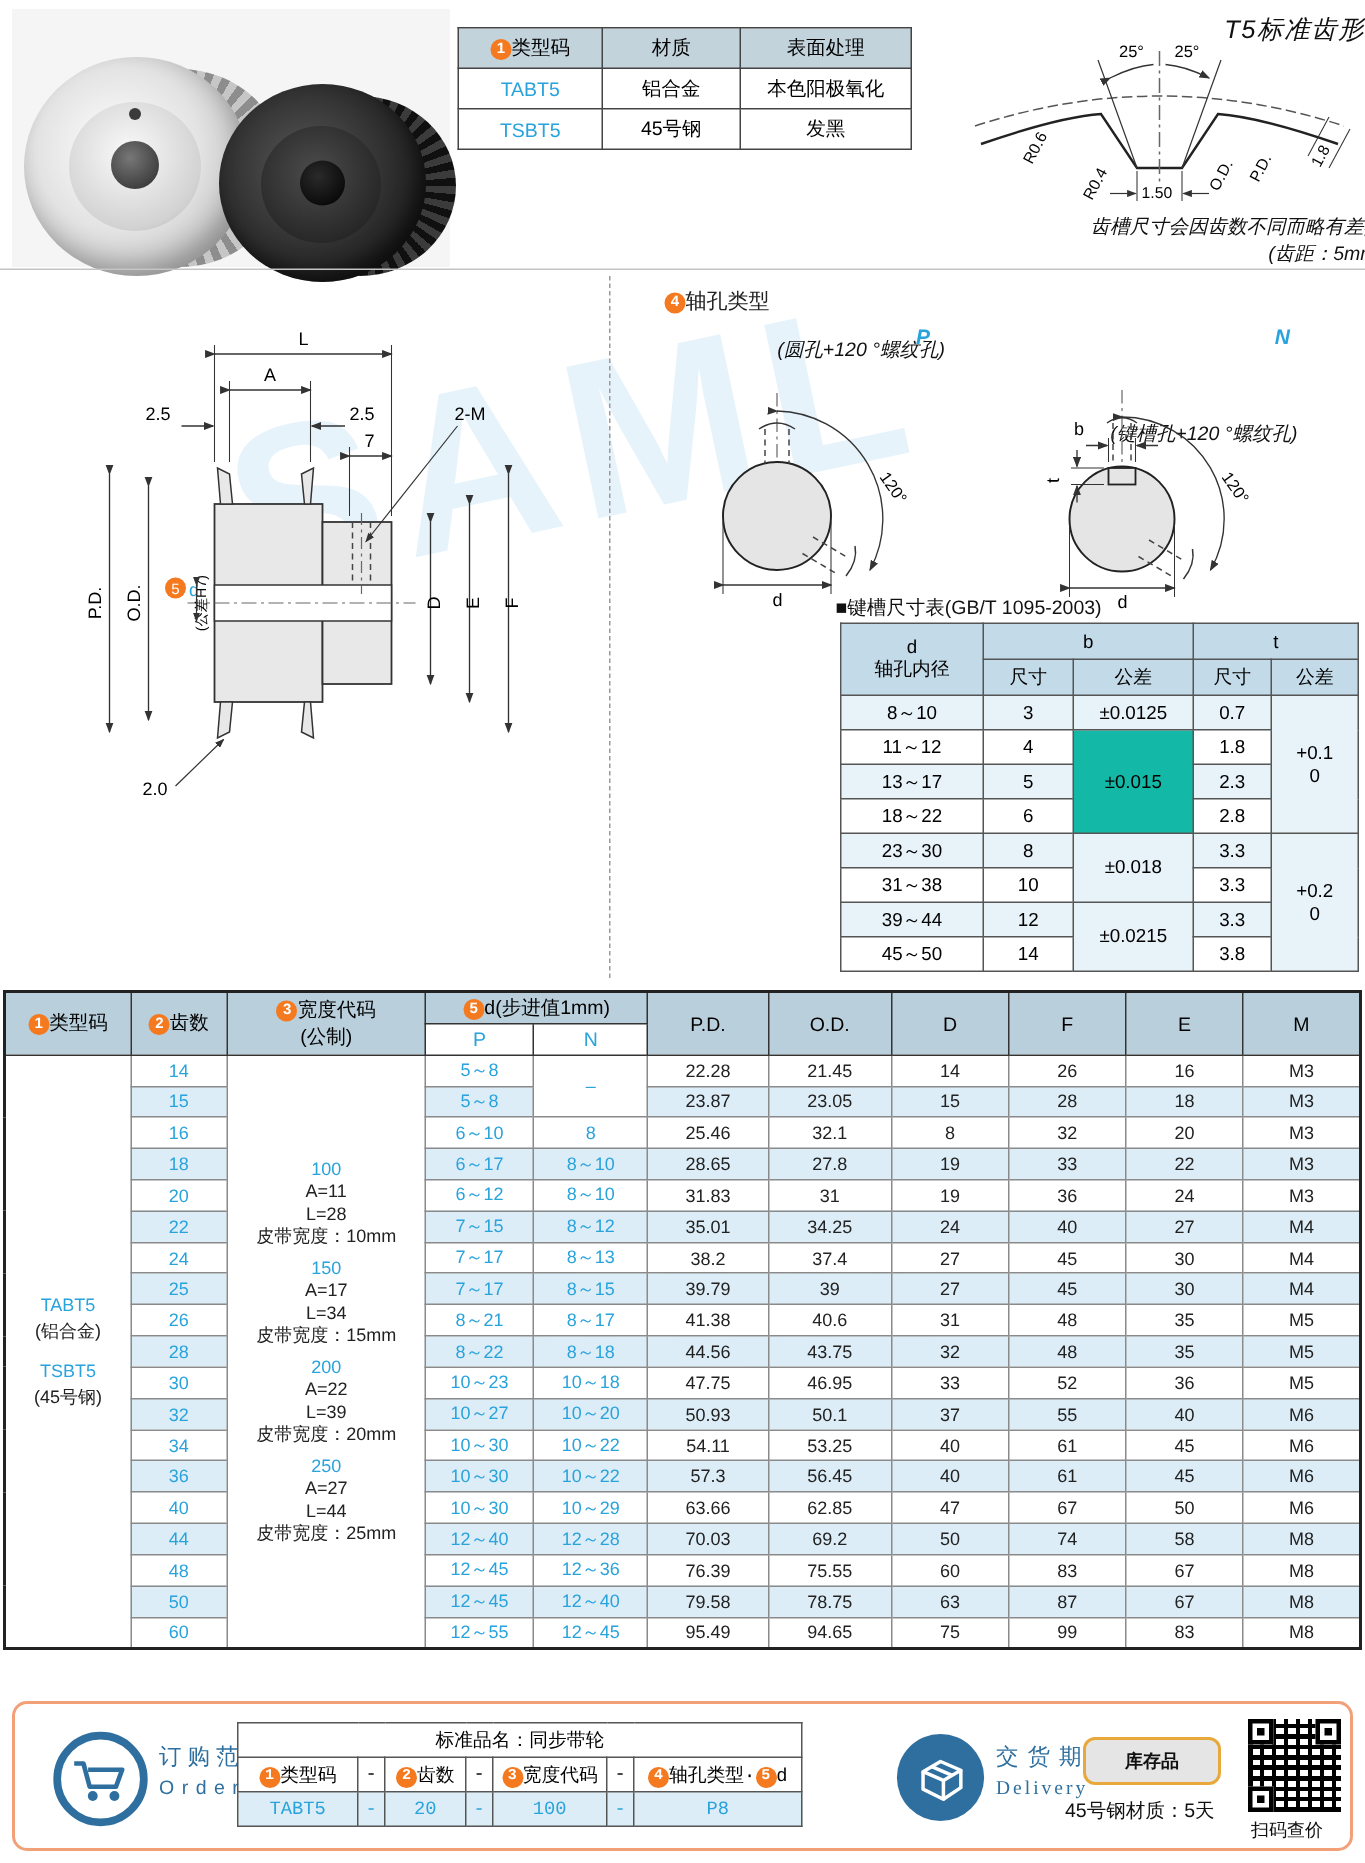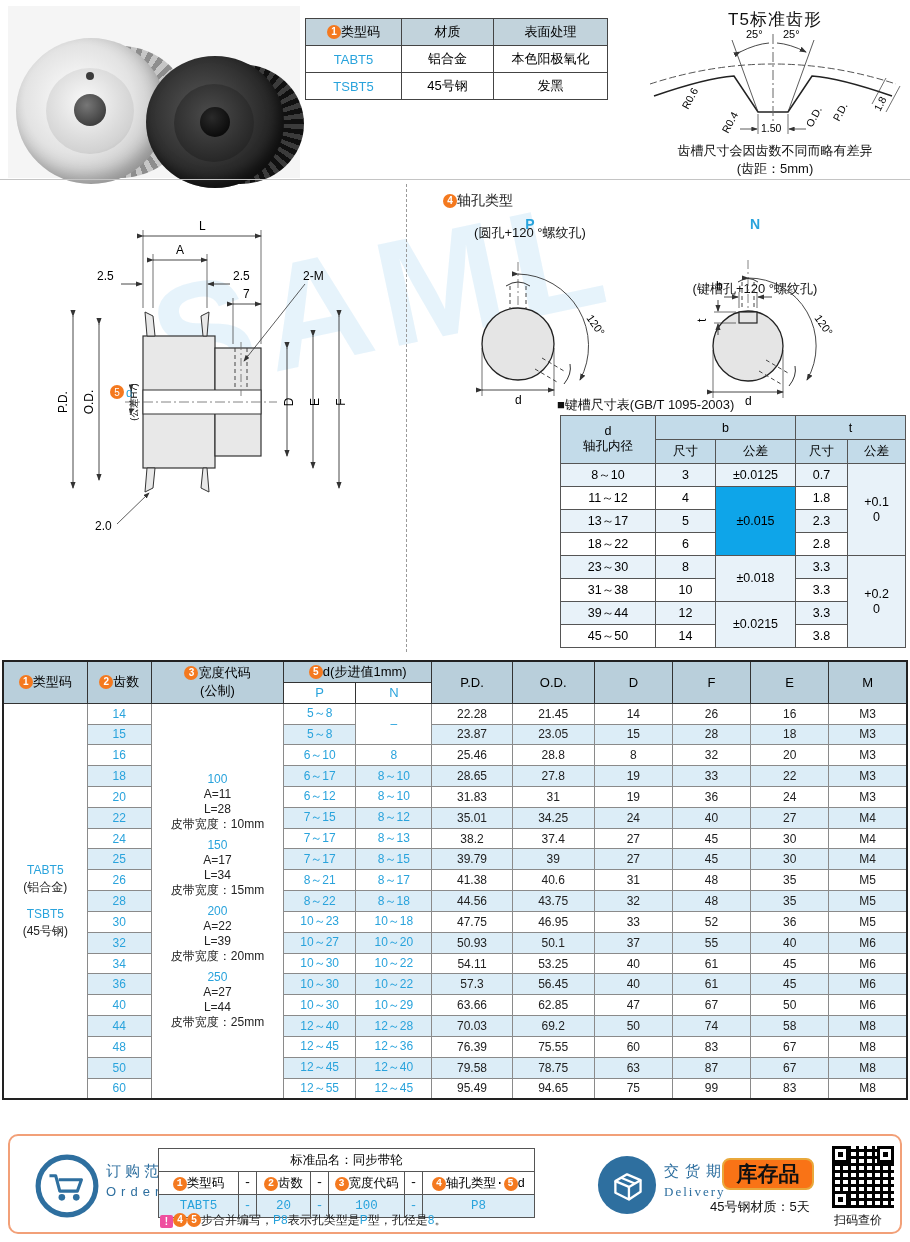--- a/index.html
+++ b/index.html
@@ -1,20 +1,20 @@
 <!DOCTYPE html>
 <html><head>
 <meta charset="utf-8">
 <style>
   * { margin:0; padding:0; box-sizing:border-box; }
   body { font-family:"Liberation Sans","DejaVu Sans",sans-serif; background:#fff; }
   #page { position:relative; width:910px; height:1242px; background:#fff; overflow:hidden; }
   .abs { position:absolute; }
   .blue { color:#29a3dc; }
-  .center { text-align:center; }
+  .center { text-align:right;font-style:italic; }
 
   
   .wm { position:absolute; font-weight:bold; color:rgba(165,212,240,.28); transform:rotate(-12deg);
         font-size:150px; letter-spacing:10px; pointer-events:none; z-index:0; }
 
   
   .badge { display:inline-block; background:#f4791f; color:#fff; border-radius:50%;
            width:14px; height:14px; line-height:14px; text-align:center; font-size:10px;
            font-weight:bold; vertical-align:1px; }
   .note-icon { display:inline-block; background:#ef4f9f; color:#fff; width:13px; height:13px;
@@ -46,21 +46,21 @@
   .hole-code { font-size:14px; font-weight:bold; }
   .hole-desc { font-size:13px; color:#111; }
 
   
   .kw-title { left:557px; top:396px; font-size:13px; color:#111; }
   .kw-table { left:560px; top:415px; border-collapse:collapse; table-layout:fixed; }
   .kw-table th, .kw-table td { border:1px solid #555; text-align:center; font-size:12.5px; font-weight:normal; }
   .kw-table th { background:#c3dbe9; height:24px; }
   .kw-table td { height:23px; background:#fff; }
   .kw-table tr.kalt td { background:#e8f2f9; }
-  .kw-table td.tol, .kw-table td.tolw { background:#0ea5e9; white-space:pre-line; line-height:15px; }
+  .kw-table td.tol, .kw-table td.tolw { background:#14b8a6; white-space:pre-line; line-height:15px; }
 
   
   .mt { left:2px; top:660px; border-collapse:collapse; table-layout:fixed; width:906px; height:440px;
         border:2px solid #222; }
   .mt th { background:#b9cfdb; border:1px solid #333; font-weight:normal; font-size:13px; }
   .mt th.sub { background:#fff; color:#29a3dc; height:21px; }
   .mt td { border:1px solid #8a8a8a; font-size:12px; text-align:center; height:20px; color:#222; background:#fff; }
   .mt tr.alt td { background:#dcedf7; }
   .mt td.blue { color:#29a3dc; }
   .mt td.typecell, .mt td.widthcell { background:#fff; vertical-align:middle; font-size:12px; }
@@ -72,22 +72,22 @@
   .fnotes .gap { display:inline-block; width:14px; }
 
   
   .panel { left:8px; top:1134px; width:894px; height:100px; border:2px solid #f2a078; border-radius:10px; background:#fff; }
   .order-cn { font-size:15px; color:#2e6f9f; letter-spacing:4px; }
   .order-en { font-size:13px; color:#2e6f9f; letter-spacing:5px; }
   .order-table { border-collapse:collapse; table-layout:fixed;font-family:Liberation Mono, monospace; }
   .order-table td { border:1px solid #555; text-align:center; font-size:12.5px; height:23px; background:#fff; }
   .order-table td.vals { background:#dcedf7; }
   .order-note { font-size:12px; color:#222; }
-  .stock-badge { border:2px solid #e9a83b; background:#f97316; border-radius:8px; width:92px; height:32px;
-                 line-height:28px; text-align:center; font-size:21px; font-weight:bold; color:#111; }
+  .stock-badge { border:2px solid #e9a83b; background:#e5e5e5; border-radius:8px; width:92px; height:32px;
+                 line-height:28px; text-align:center; font-size:12px; font-weight:bold; color:#111; }
   .lead-time { font-size:13px; color:#111; }
   .qr { width:62px; height:62px; background:#fff; position:relative;
         background-image: repeating-linear-gradient(0deg,#000 0 3px,rgba(255,255,255,0) 3px 7px),
                           repeating-linear-gradient(90deg,#000 0 3px,#fff 3px 8px); }
   .qr .f { position:absolute; width:17px; height:17px; border:3px solid #000; background:#fff; }
   .qr .f::after { content:""; position:absolute; inset:3px; background:#000; }
   .qr-caption { font-size:12px; color:#111; }
 </style>
 </head>
 <body>
@@ -466,21 +466,21 @@
           <td>15</td>
           <td>28</td>
           <td>18</td>
           <td>M3</td>
         </tr>
         <tr>
           <td class="blue">16</td>
           <td class="blue">6～10</td>
           <td class="blue">8</td>
           <td>25.46</td>
-          <td>28.8</td>
+          <td>32.1</td>
           <td>8</td>
           <td>32</td>
           <td>20</td>
           <td>M3</td>
         </tr>
         <tr class="alt">
           <td class="blue">18</td>
           <td class="blue">6～17</td>
           <td class="blue">8～10</td>
           <td>28.65</td>
@@ -696,23 +696,20 @@
         <td class="vals blue">TABT5</td>
         <td class="vals blue">-</td>
         <td class="vals blue">20</td>
         <td class="vals blue">-</td>
         <td class="vals blue">100</td>
         <td class="vals blue">-</td>
         <td class="vals blue">P8</td>
       </tr>
     </tbody>
       </table>
-    <div class="abs order-note" style="left:150px;top:76px;">
-      <span class="note-icon">!</span><span class="badge">4</span><span class="badge">5</span><span>步合并编写，</span><span class="blue">P8</span><span>表示孔类型是</span><span class="blue">P</span><span>型，孔径是</span><span class="blue">8</span><span>。</span>
-    </div>
 
     <svg class="abs" style="left:586px;top:18px;" width="62" height="62" viewBox="0 0 64 64">
       <circle cx="32" cy="32" r="30" fill="#2e6f9f"></circle>
       <g stroke="#fff" stroke-width="2.4" fill="none" stroke-linejoin="round">
         <path d="M20 28 L32 21 L46 27 L34 34 Z"></path>
         <path d="M20 28 L20 40 L34 47 L34 34"></path>
         <path d="M46 27 L46 39 L34 47"></path>
         <path d="M26 24.5 L40 30.5"></path>
       </g>
     </svg>

